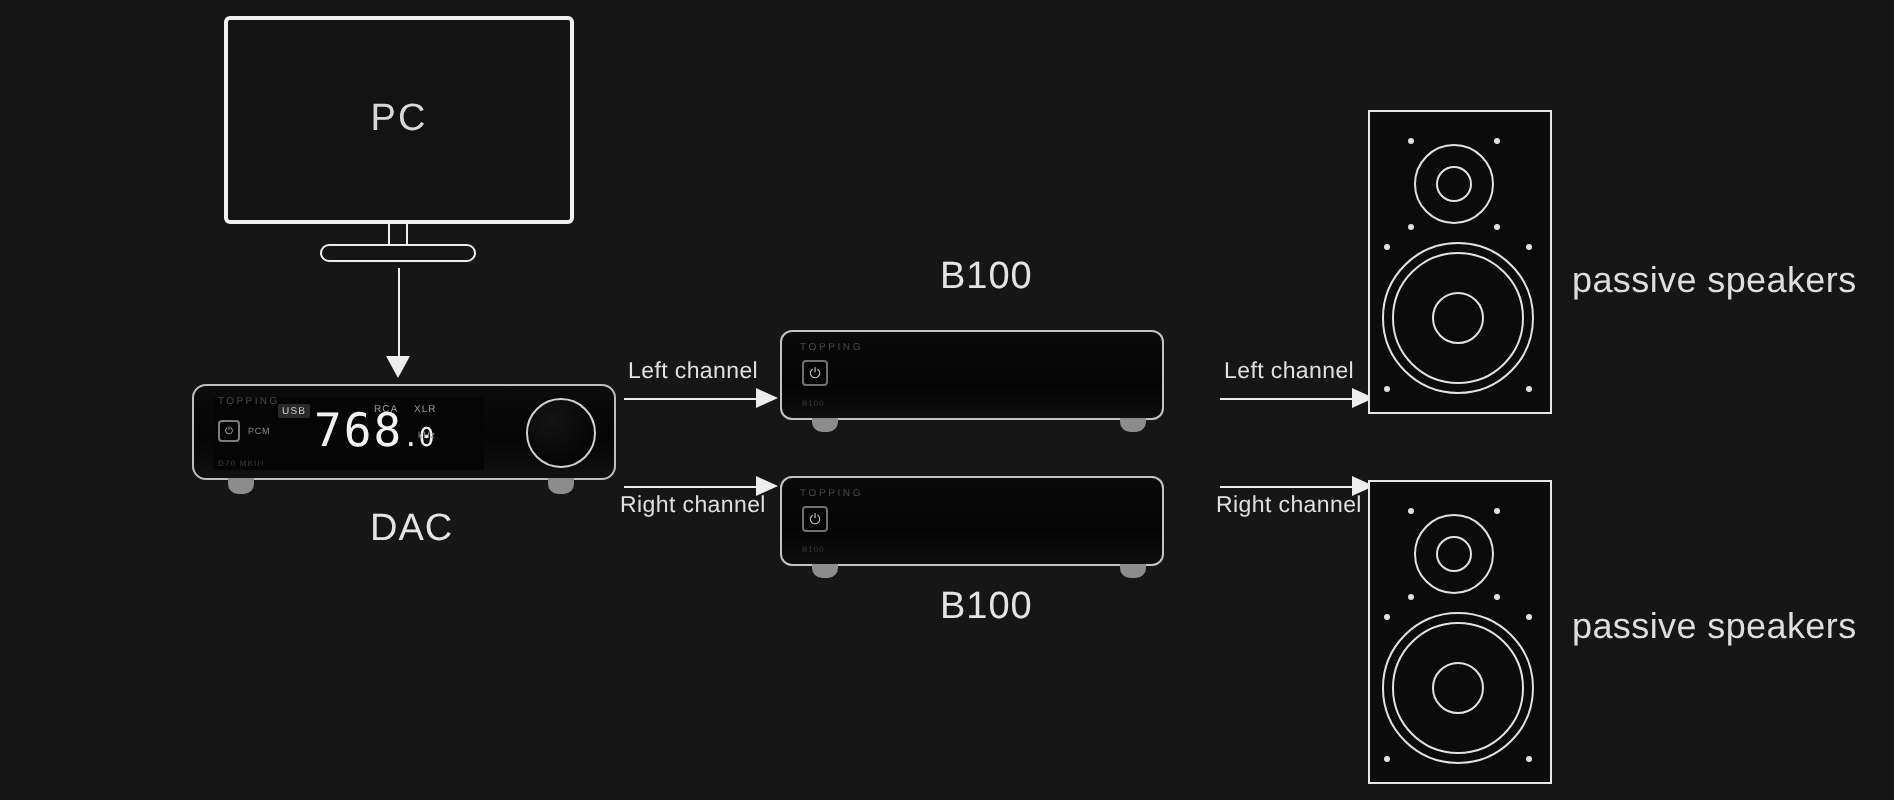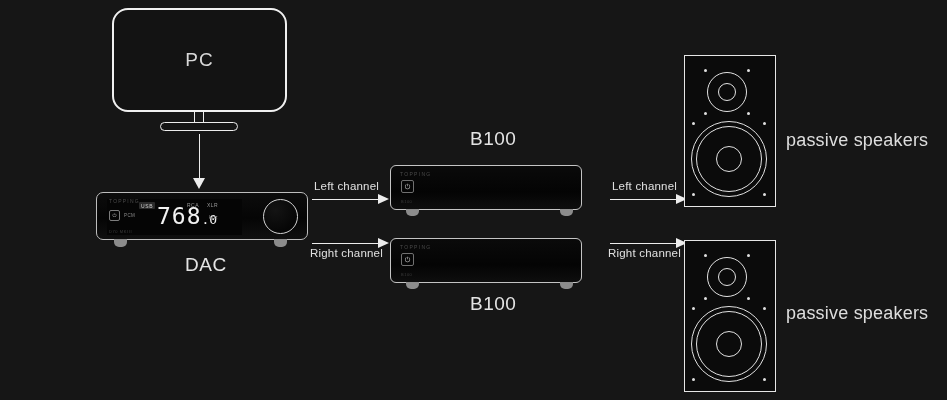--- a/index.html
+++ b/index.html
@@ -39,21 +39,21 @@
   }
 
   
   #pc-monitor {
     position: absolute;
     left: 112px;
     top: 8px;
     width: 175px;
     height: 104px;
     border: 2.5px solid #f0f0f0;
-    border-radius: 16px;
+    border-radius: 3px;
     box-sizing: border-box;
     background: #131313;
   }
   #pc-screen-text {
     position: absolute;
     left: 0;
     top: 0;
     width: 100%;
     height: 100%;
     display: flex;

